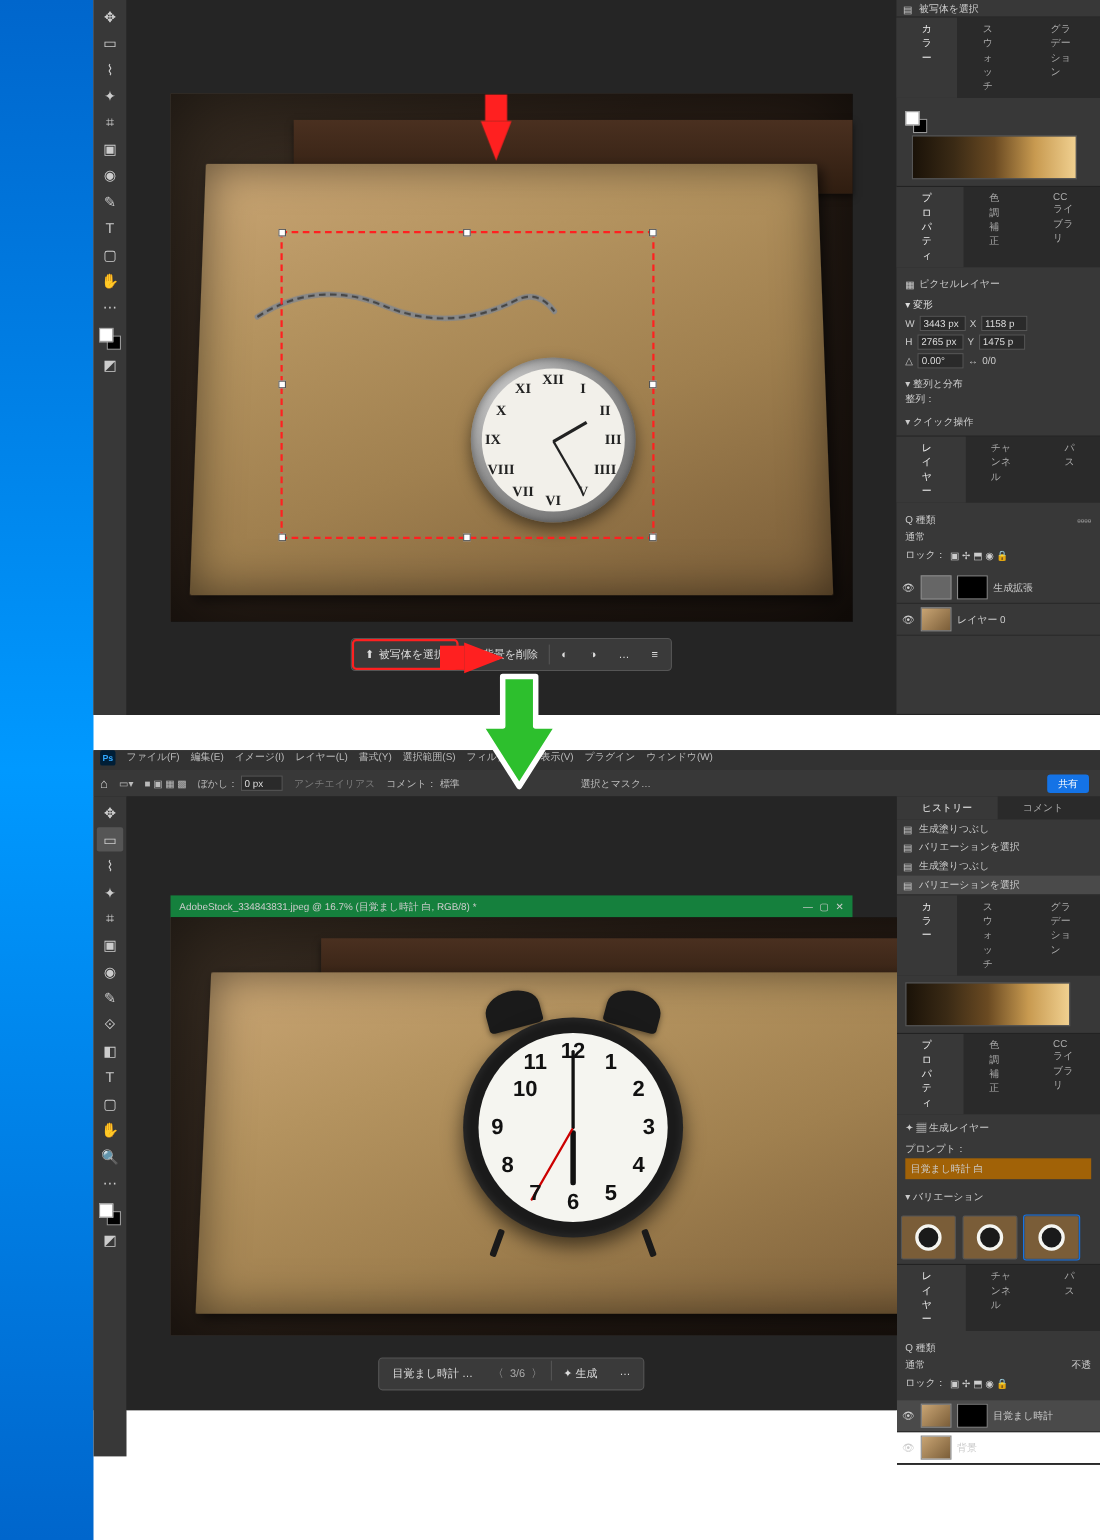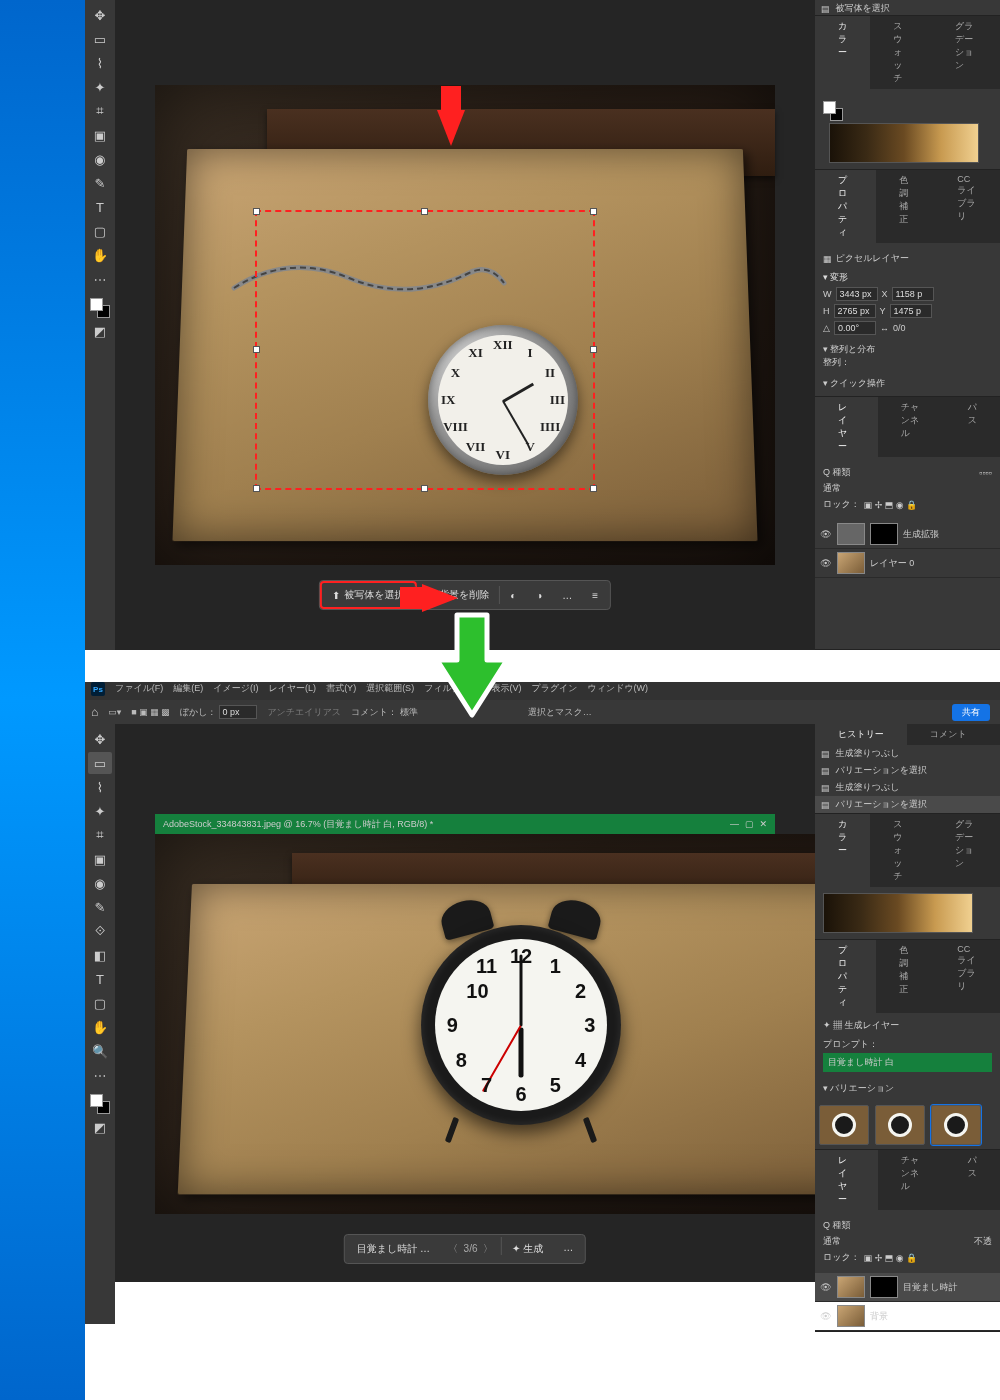--- a/index.html
+++ b/index.html
@@ -423,21 +423,21 @@
       </div>
       <div class="pgroup">
         <div class="tabs">
           <span class="act">プロパティ</span>
           <span>色調補正</span>
           <span>CCライブラリ</span>
         </div>
         <div class="pbody">
           <div>✦ ▦ <span>生成レイヤー</span></div>
           <div style="margin-top:6px;">プロンプト：</div>
-          <div style="background:#15803d; padding:3px 5px; margin-top:2px;">目覚まし時計 白</div>
+          <div style="background:#a16207; padding:3px 5px; margin-top:2px;">目覚まし時計 白</div>
           <div style="margin-top:10px;">▾ <span>バリエーション</span></div>
         </div>
         <div class="vari">
           <div class="v">
               <div class="mini"></div>
             </div>
           <div class="v">
               <div class="mini"></div>
             </div>
           <div class="v" style="outline:1px solid #1473e6;">

